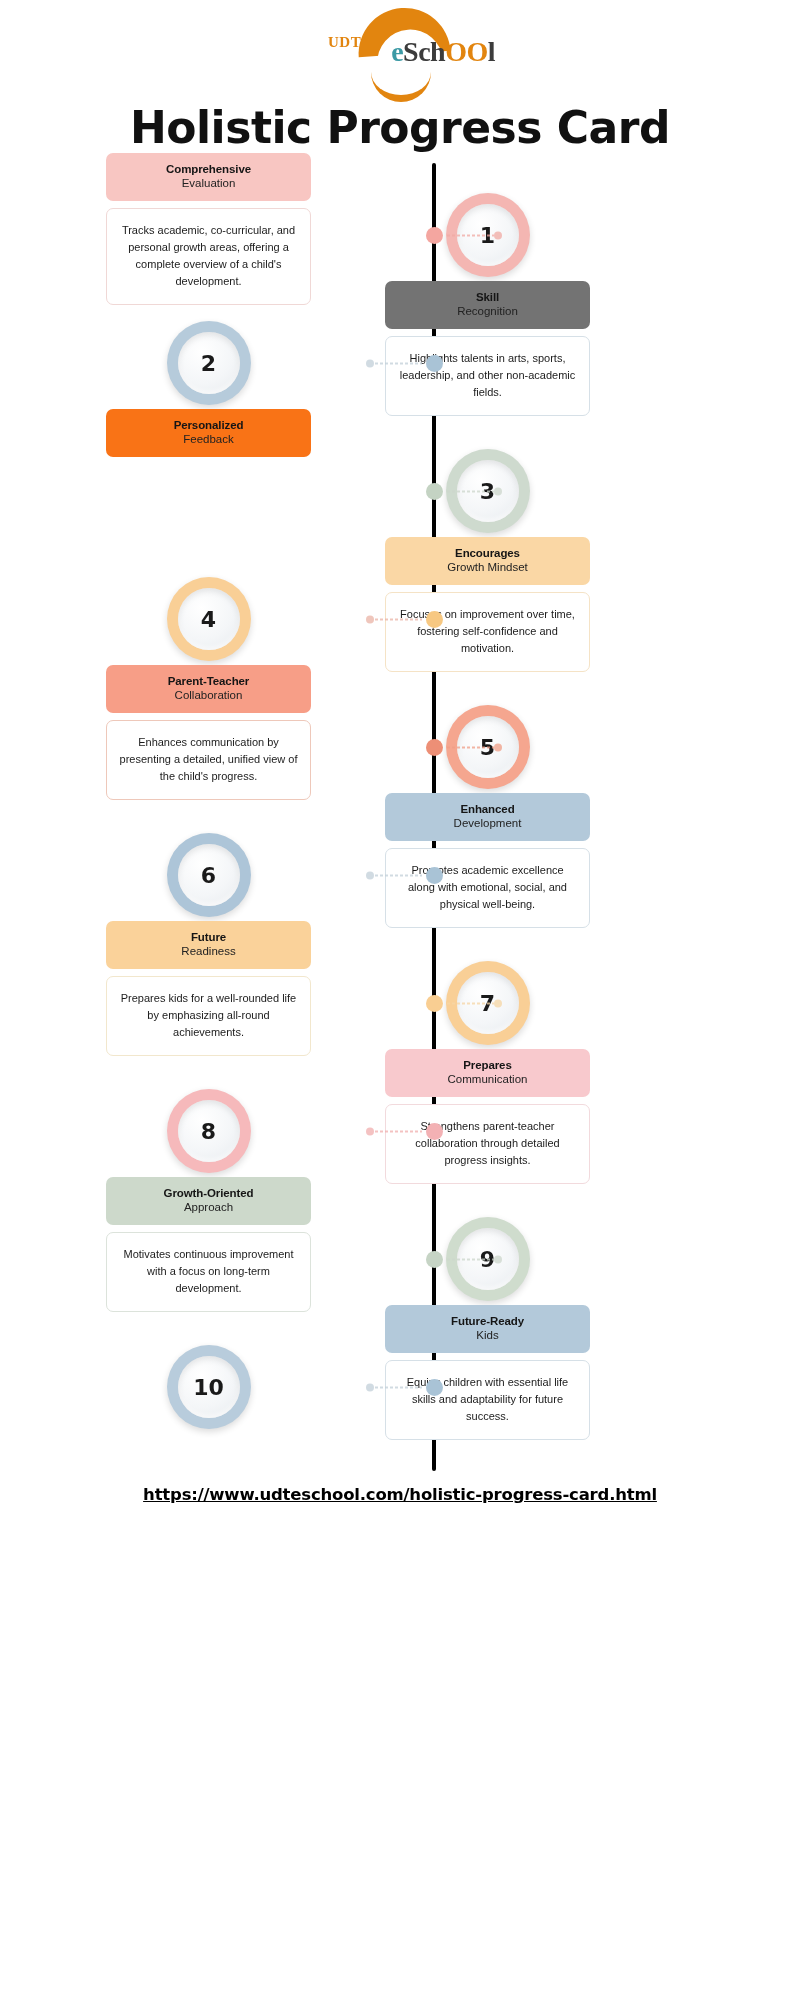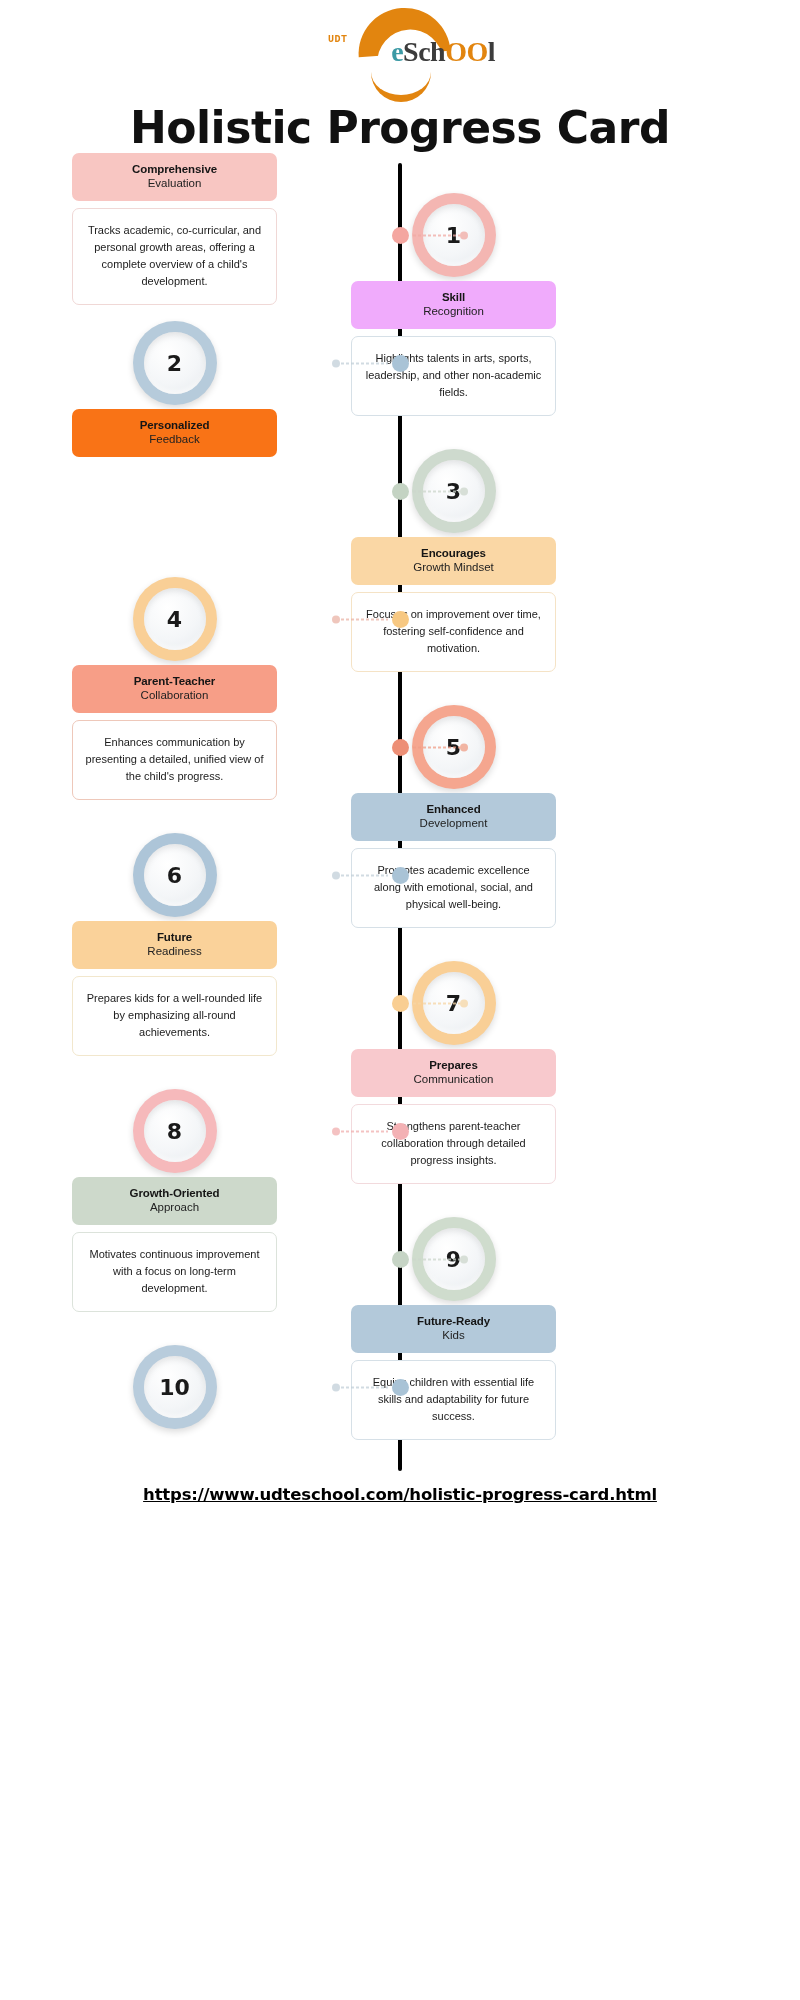--- a/index.html
+++ b/index.html
@@ -49,22 +49,22 @@
     font-family: "Liberation Serif", serif;
     font-size: 28px;
     font-weight: 700;
     letter-spacing: -0.5px;
     color: #3c3c3c;
     white-space: nowrap;
   }
   .logo-udt {
     position: absolute;
     left: 23px; top: 28px;
-    font-family: Liberation Mono, monospace;
-    font-size: 10px;
+    font-family: Liberation Serif, serif;
+    font-size: 15px;
     font-weight: 700;
     color: #e2850f;
     letter-spacing: 0.5px;
   }
   .logo-e {
     color: #3c9aa5;
     font-family: "Liberation Serif", serif;
     font-weight: 700;
   }
   .logo-oo { color: #e2850f; }
@@ -78,20 +78,21 @@
     margin-top: 4px;
     margin-bottom: 0;
   }
 
   
   .timeline {
     position: relative;
     width: 652px;
     padding-top: 18px;
     padding-bottom: 20px;
+    margin-left: 34px;
   }
   .spine {
     position: absolute;
     left: 398px;
     top: 10px;
     bottom: 0px;
     width: 4px;
     background: #000000;
     border-radius: 2px;
   }
@@ -257,21 +258,21 @@
         </div>
       </div>
       <div class="node" style="background: rgb(244, 166, 160); top: 64px;"></div>
       <div class="conn" style="color: rgb(240, 169, 163); top: 64px; left: 404px; width: 64px;">
         <div class="dots"></div>
         <div class="cap-out" style="right: 0px;"></div>
       </div>
     </div>
     <div class="row">
       <div class="card right" style="top: -18px;">
-        <div class="card-head" style="background: #f0abfc;">
+        <div class="card-head" style="background: #737373;">
           <span class="kw">Skill</span>
           <span class="sub">Recognition</span>
         </div>
         <div class="card-body" style="border-color: rgb(214, 224, 231);">Highlights talents in arts, sports, leadership, and other non-academic fields.</div>
       </div>
       <div class="circle-slot left" style="top: 14px;">
         <div class="circle" style="background: rgb(182, 203, 219);">
           <div class="inner">2</div>
         </div>
       </div>

